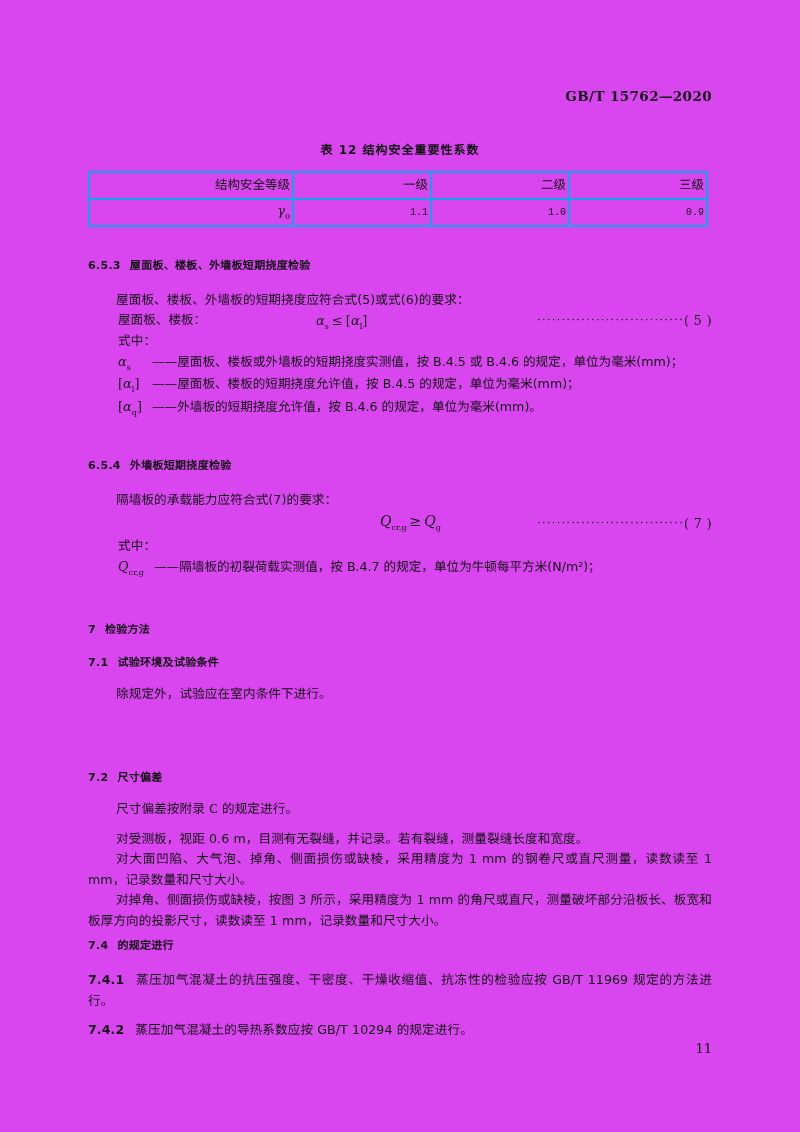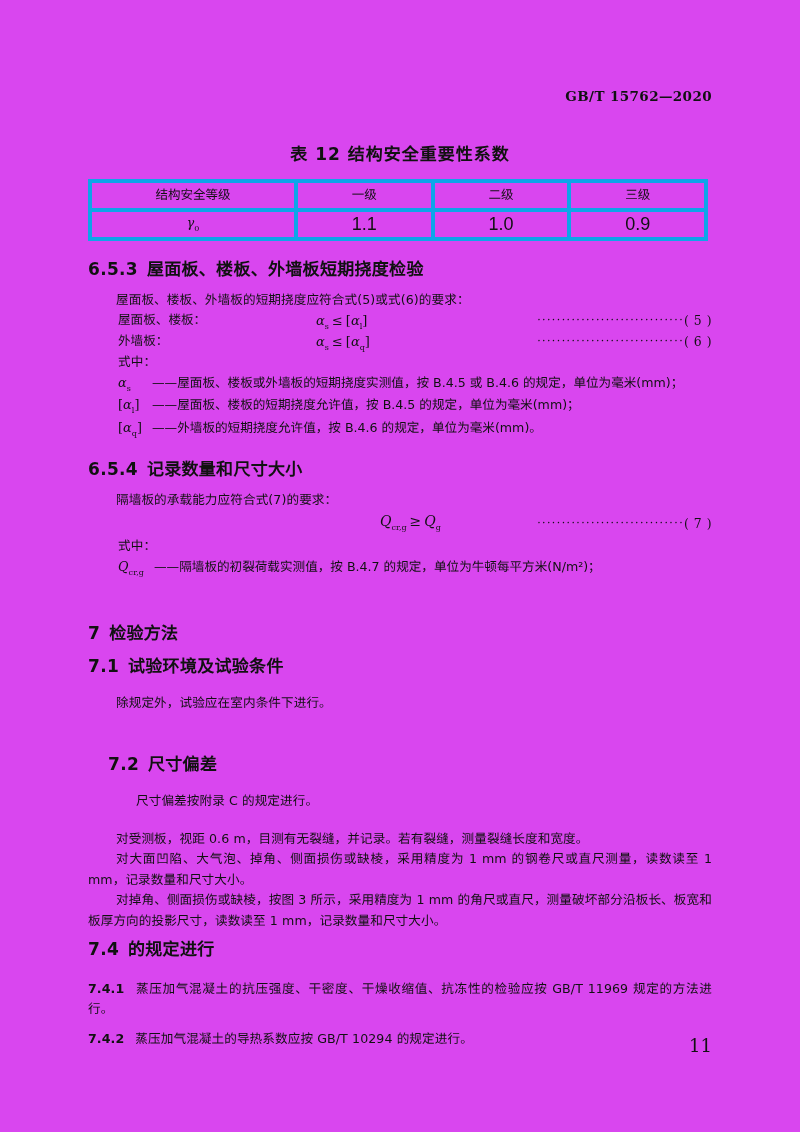--- a/index.html
+++ b/index.html
@@ -37,46 +37,46 @@
     font-weight: bold;
     font-size: 13.5px;
     letter-spacing: 0.4px;
     white-space: nowrap;
   }
 
   
   .table-caption {
     text-align: center;
     font-weight: bold;
-    font-size: 17px;
+    font-size: 12px;
     letter-spacing: 1px;
     margin: 0 0 14px 0;
   }
   table.spec-table {
     border-collapse: collapse;
     width: 620px;
     table-layout: fixed;
     font-size: 12.5px;
   }
   table.spec-table td {
-    border: 4px solid #0ea5e9;
-    text-align: center;
+    border: 2px solid #0ea5e9;
+    text-align: right;
     height: 23px;
     padding: 1px 2px;
     line-height: 1.15;
     vertical-align: middle;
   }
   table.spec-table tr td:first-child { width: 198px; }
   .gamma { font-family: "DejaVu Serif", "Liberation Serif", serif; font-style: italic; }
   .gamma sub { font-style: normal; font-size: 8px; }
-  .num { font-family: Liberation Sans, sans-serif; font-size: 18px; }
+  .num { font-family: Liberation Mono, monospace; font-size: 10px; }
 
   
   h3.sec {
-    font-size: 17px;
+    font-size: 11px;
     font-weight: bold;
     margin: 0;
     padding: 0;
     letter-spacing: 0.3px;
     line-height: 1.4;
     white-space: nowrap;
   }
   h3.sec .num-lbl {
     font-family: "DejaVu Sans", "Liberation Sans", sans-serif;
     margin-right: 9px;
@@ -147,21 +147,21 @@
   .def-sym .br { font-style: normal; }
   .w-a  { min-width: 34px; }
   .w-al { min-width: 34px; }
   .w-q  { min-width: 36px; }
 
   .page-number {
     position: absolute;
     right: 88px;
     bottom: 76px;
     font-family: "DejaVu Serif", "Liberation Serif", serif;
-    font-size: 18px;
+    font-size: 13px;
   }
 </style>
 </head>
 <body>
 
 <div class="page">
 
   <div class="doc-header">GB/T 15762—2020</div>
 
   <div class="content" style="top:140px;">
@@ -190,35 +190,30 @@
 
   <div class="content" style="top:290px;">
     <p class="body indent">屋面板、楼板、外墙板的短期挠度应符合式(5)或式(6)的要求：</p>
 
     <div class="formula-row">
       <span class="f-label">屋面板、楼板：</span>
       <span class="f-expr" style="left:228px;"><span>α</span><sub>s</sub><span class="op">≤</span><span class="br">[</span><span>α</span><sub>l</sub><span class="br">]</span></span>
       <span class="f-leader"><span class="dots">······························</span><span>( 5 )</span></span>
     </div>
 
-    <div class="formula-row">
-      <span class="f-label">外墙板：</span>
-      <span class="f-expr" style="left:228px;"><span>α</span><sub>s</sub><span class="op">≤</span><span class="br">[</span><span>α</span><sub>q</sub><span class="br">]</span></span>
-      <span class="f-leader"><span class="dots">······························</span><span>( 6 )</span></span>
-    </div>
 
     <p class="body hang">式中：</p>
 
     <div class="def-line"><span class="def-sym w-a"><span>α</span><sub>s</sub></span><span class="sp-s">——屋面板、楼板或外墙板的短期挠度实测值，按 B.4.5 或 B.4.6 的规定，单位为毫米(mm)；</span></div>
     <div class="def-line"><span class="def-sym w-al"><span class="br">[</span><span>α</span><sub>l</sub><span class="br">]</span></span><span class="sp-s">——屋面板、楼板的短期挠度允许值，按 B.4.5 的规定，单位为毫米(mm)；</span></div>
     <div class="def-line"><span class="def-sym w-al"><span class="br">[</span><span>α</span><sub>q</sub><span class="br">]</span></span><span class="sp-s">——外墙板的短期挠度允许值，按 B.4.6 的规定，单位为毫米(mm)。</span></div>
   </div>
 
   <div class="content" style="top:458px;">
-    <h3 class="sec"><span class="num-lbl">6.5.4</span><span>记录数量和尺寸大小</span></h3>
+    <h3 class="sec"><span class="num-lbl">6.5.4</span><span>外墙板短期挠度检验</span></h3>
   </div>
 
   <div class="content" style="top:490px;">
     <p class="body indent">隔墙板的承载能力应符合式(7)的要求：</p>
 
     <div class="formula-row" style="height:26px;">
       <span class="f-expr" style="left:292px;font-size:14px;"><span>Q</span><sub>cr,g</sub><span class="op">≥</span><span>Q</span><sub>g</sub></span>
       <span class="f-leader" style="top:4px;"><span class="dots">······························</span><span>( 7 )</span></span>
     </div>
 
@@ -229,21 +224,21 @@
 
   <div class="content" style="top:622px;">
     <h3 class="sec"><span class="num-lbl">7</span><span>检验方法</span></h3>
   </div>
 
   <div class="content" style="top:655px;">
     <h3 class="sec"><span class="num-lbl">7.1</span><span>试验环境及试验条件</span></h3>
     <p class="body indent" style="margin-top:14px;">除规定外，试验应在室内条件下进行。</p>
   </div>
 
-  <div class="content" style="top:753px;margin-left:20px;">
+  <div class="content" style="top:770px;">
     <h3 class="sec"><span class="num-lbl">7.2</span><span>尺寸偏差</span></h3>
     <p class="body indent" style="margin-top:14px;">尺寸偏差按附录 C 的规定进行。</p>
   </div>
 
   <div class="content" style="top:815px;">
     <p class="body indent" style="margin-top:14px;">对受测板，视距 0.6 m，目测有无裂缝，并记录。若有裂缝，测量裂缝长度和宽度。</p>
     <p class="body indent">对大面凹陷、大气泡、掉角、侧面损伤或缺棱，采用精度为 1 mm 的钢卷尺或直尺测量，读数读至 1 mm，记录数量和尺寸大小。</p>
     <p class="body indent">对掉角、侧面损伤或缺棱，按图 3 所示，采用精度为 1 mm 的角尺或直尺，测量破坏部分沿板长、板宽和板厚方向的投影尺寸，读数读至 1 mm，记录数量和尺寸大小。</p>
   </div>
 

